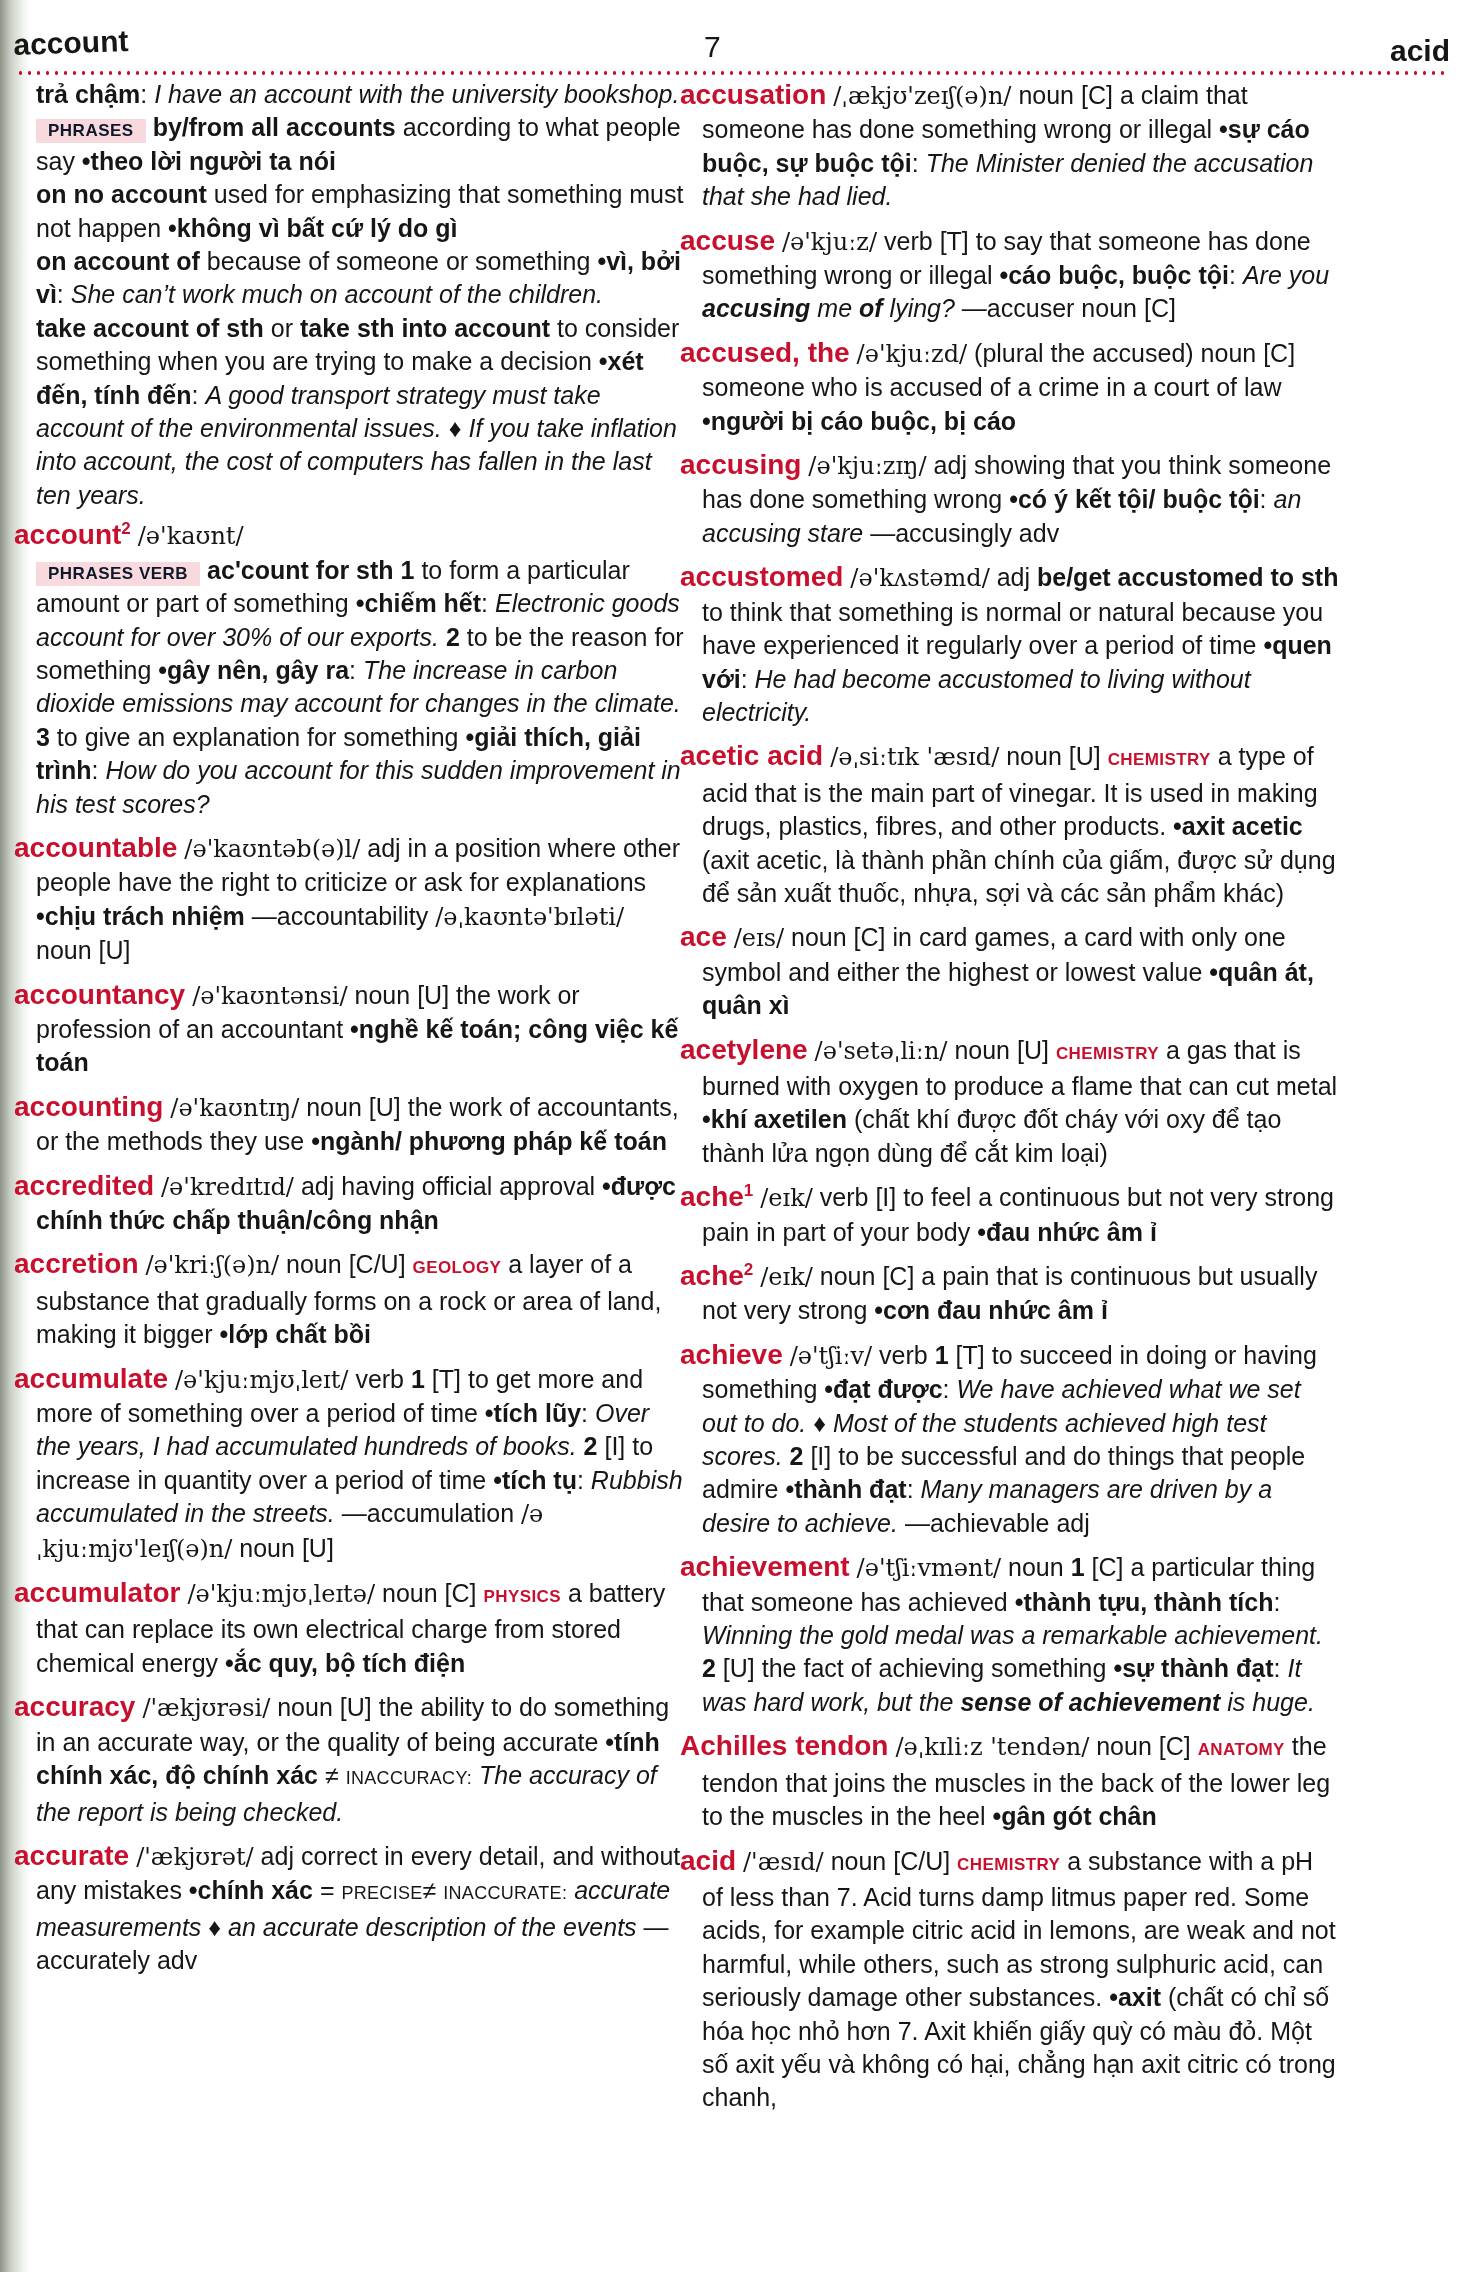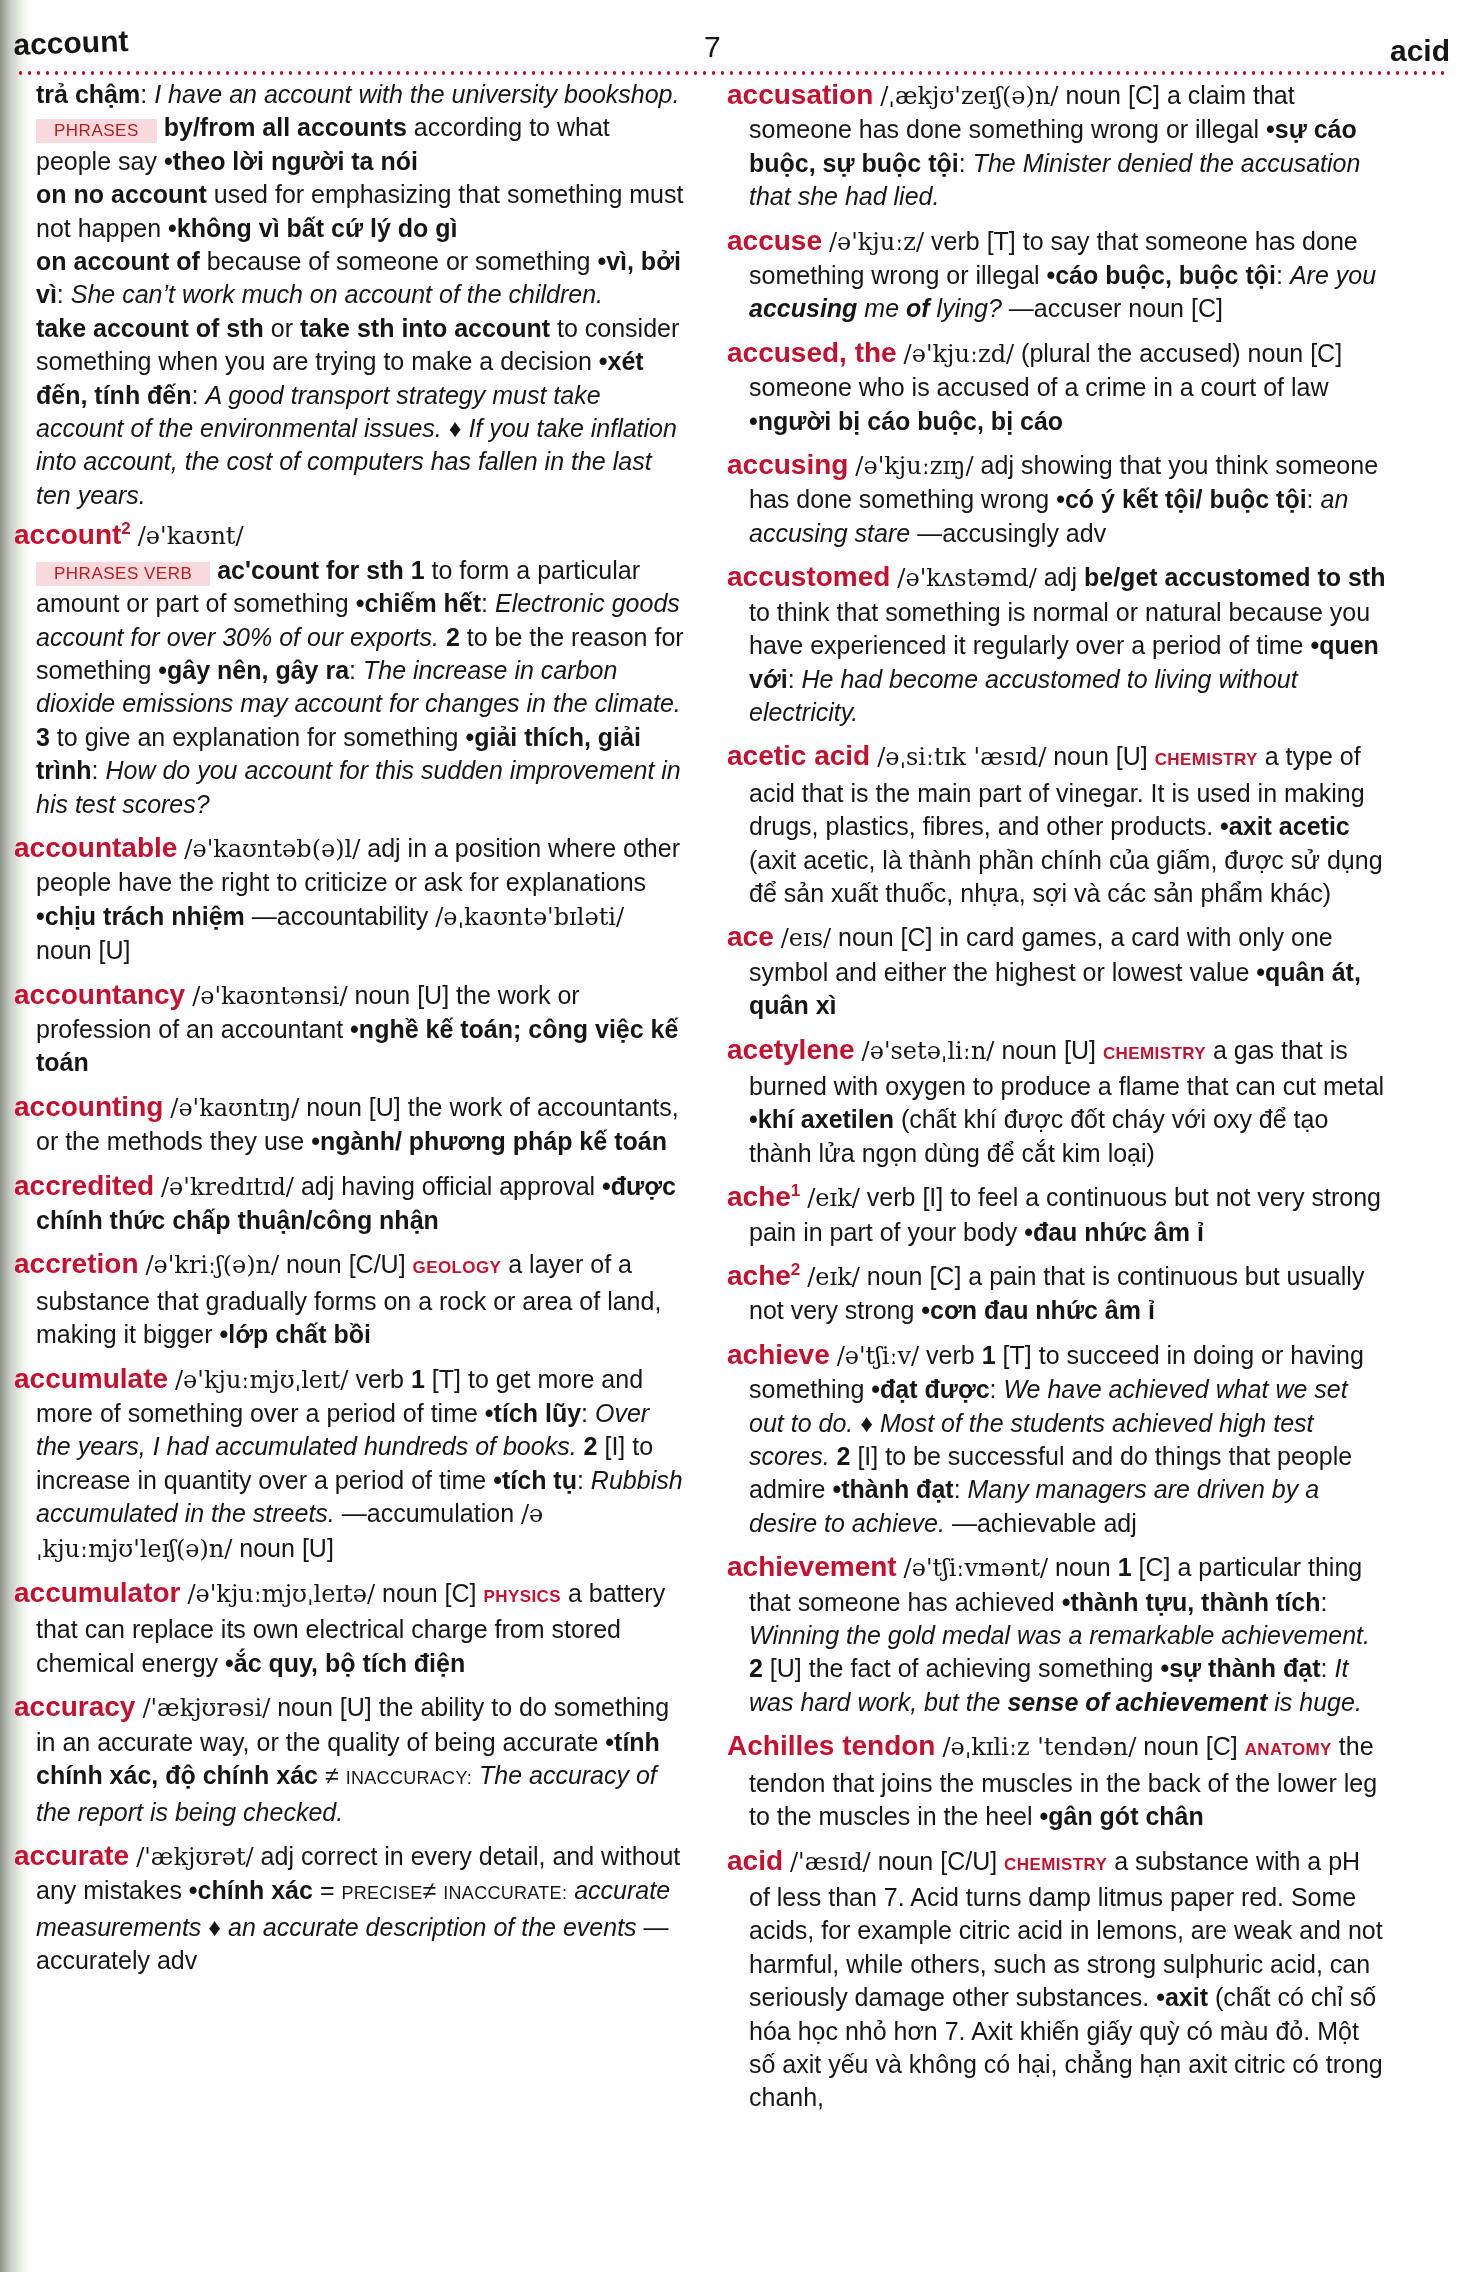--- a/index.html
+++ b/index.html
@@ -25,35 +25,35 @@
     position: absolute; top: 70px; left: 16px; right: 22px; height: 6px;
     background-image: radial-gradient(circle, #c8102e 1.6px, transparent 2px);
     background-size: 9px 6px;
     background-repeat: repeat-x;
   }
   .col {
     position: absolute; top: 78px;
     font-size: 25px; line-height: 33.4px;
   }
   .col-left { left: 14px; width: 670px; }
-  .col-right { left: 727px; width: 660px; }
+  .col-right { left: 680px; width: 660px; }
   .entry { margin: 0 0 10px 0; padding-left: 22px; text-indent: -22px; }
   .cont { padding-left: 22px; text-indent: 0; margin: 0; }
   .hw { color: #c8102e; font-weight: bold; font-size: 28px; }
   .hw sup { font-size: 17px; vertical-align: 10px; line-height: 0; }
   .ipa { font-family: "DejaVu Serif", "Liberation Serif", serif; font-size: 24px; }
   .num { font-weight: bold; }
   .vi { font-weight: bold; }
   .ex { font-style: italic; margin-top: 19px; }
   .ex b { font-style: italic; font-weight: bold; }
   .b { font-weight: normal; }
   .label-box {
-    display: inline-block; background: #f7d9de; color: #b91c1c;
-    font-size: 17px; font-weight: normal; letter-spacing: 0.5px;
-    padding: 0 18px; line-height: 24px; text-indent: 0;
+    display: inline-block; background: #f7d9de; color: #0f172a;
+    font-size: 17px; font-weight: bold; letter-spacing: 0.5px;
+    padding: 0 12px; line-height: 24px; text-indent: 0;
   }
   .subject { color: #c8102e; font-weight: bold; font-size: 17px; letter-spacing: 0.4px; }
   .smallcaps { font-size: 18px; letter-spacing: 0.3px; }
   .phrase { font-weight: bold; }
 </style>
 </head>
 <body>
 
 <div class="spine"></div>
 

